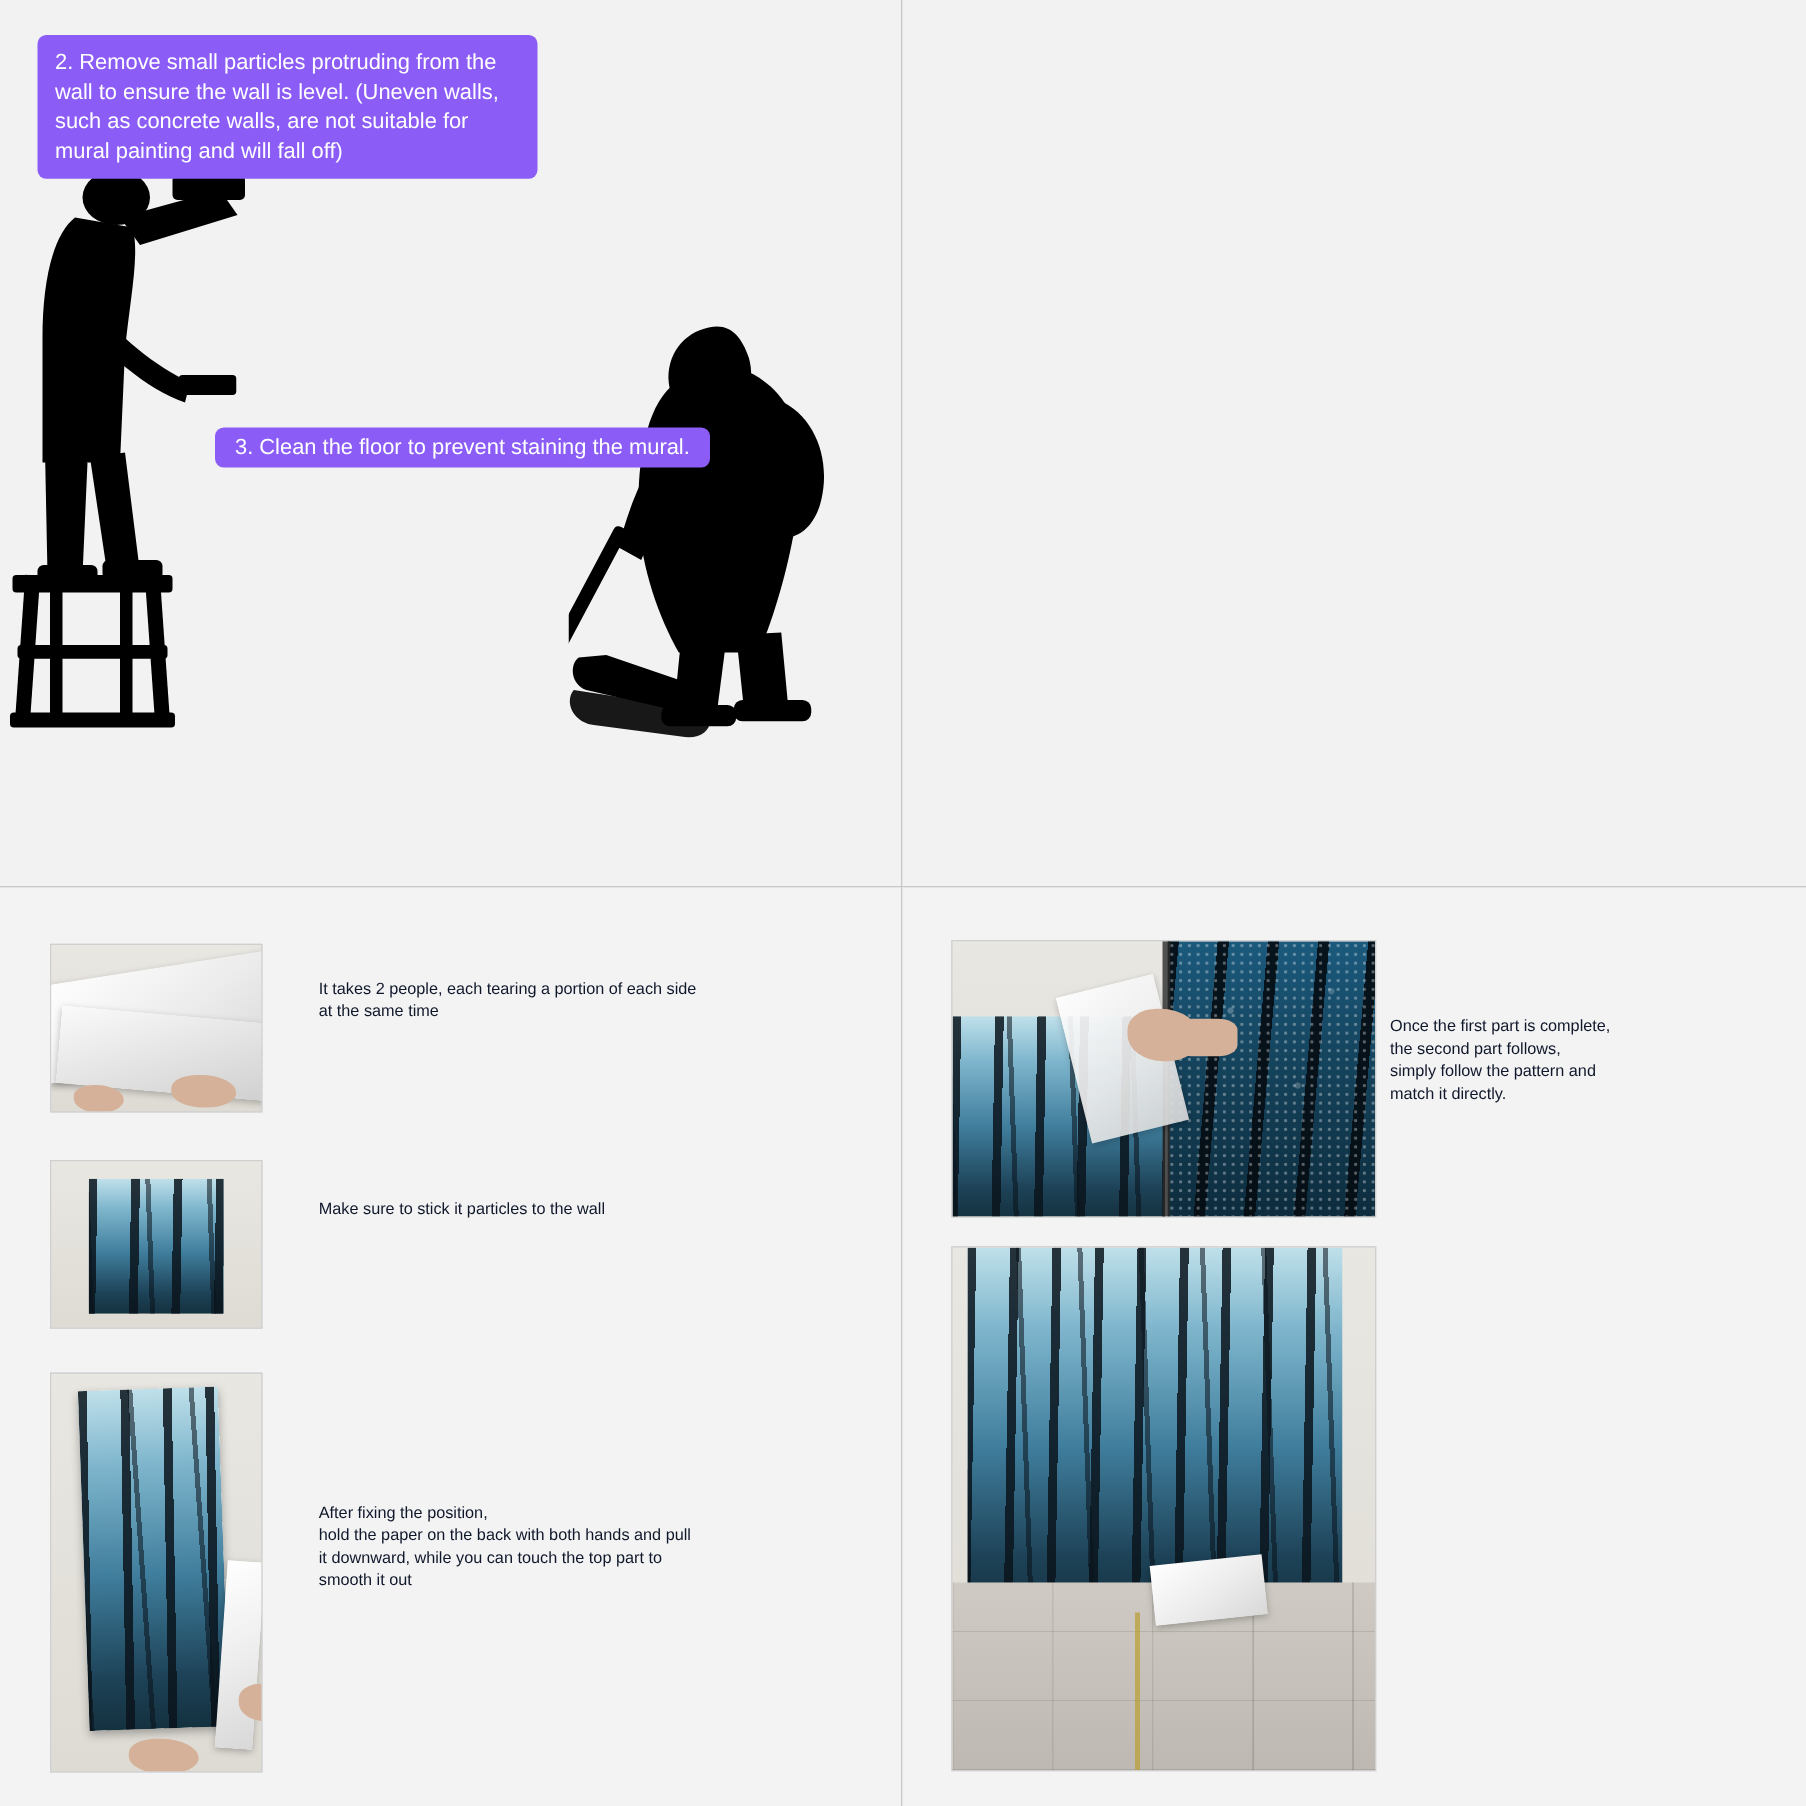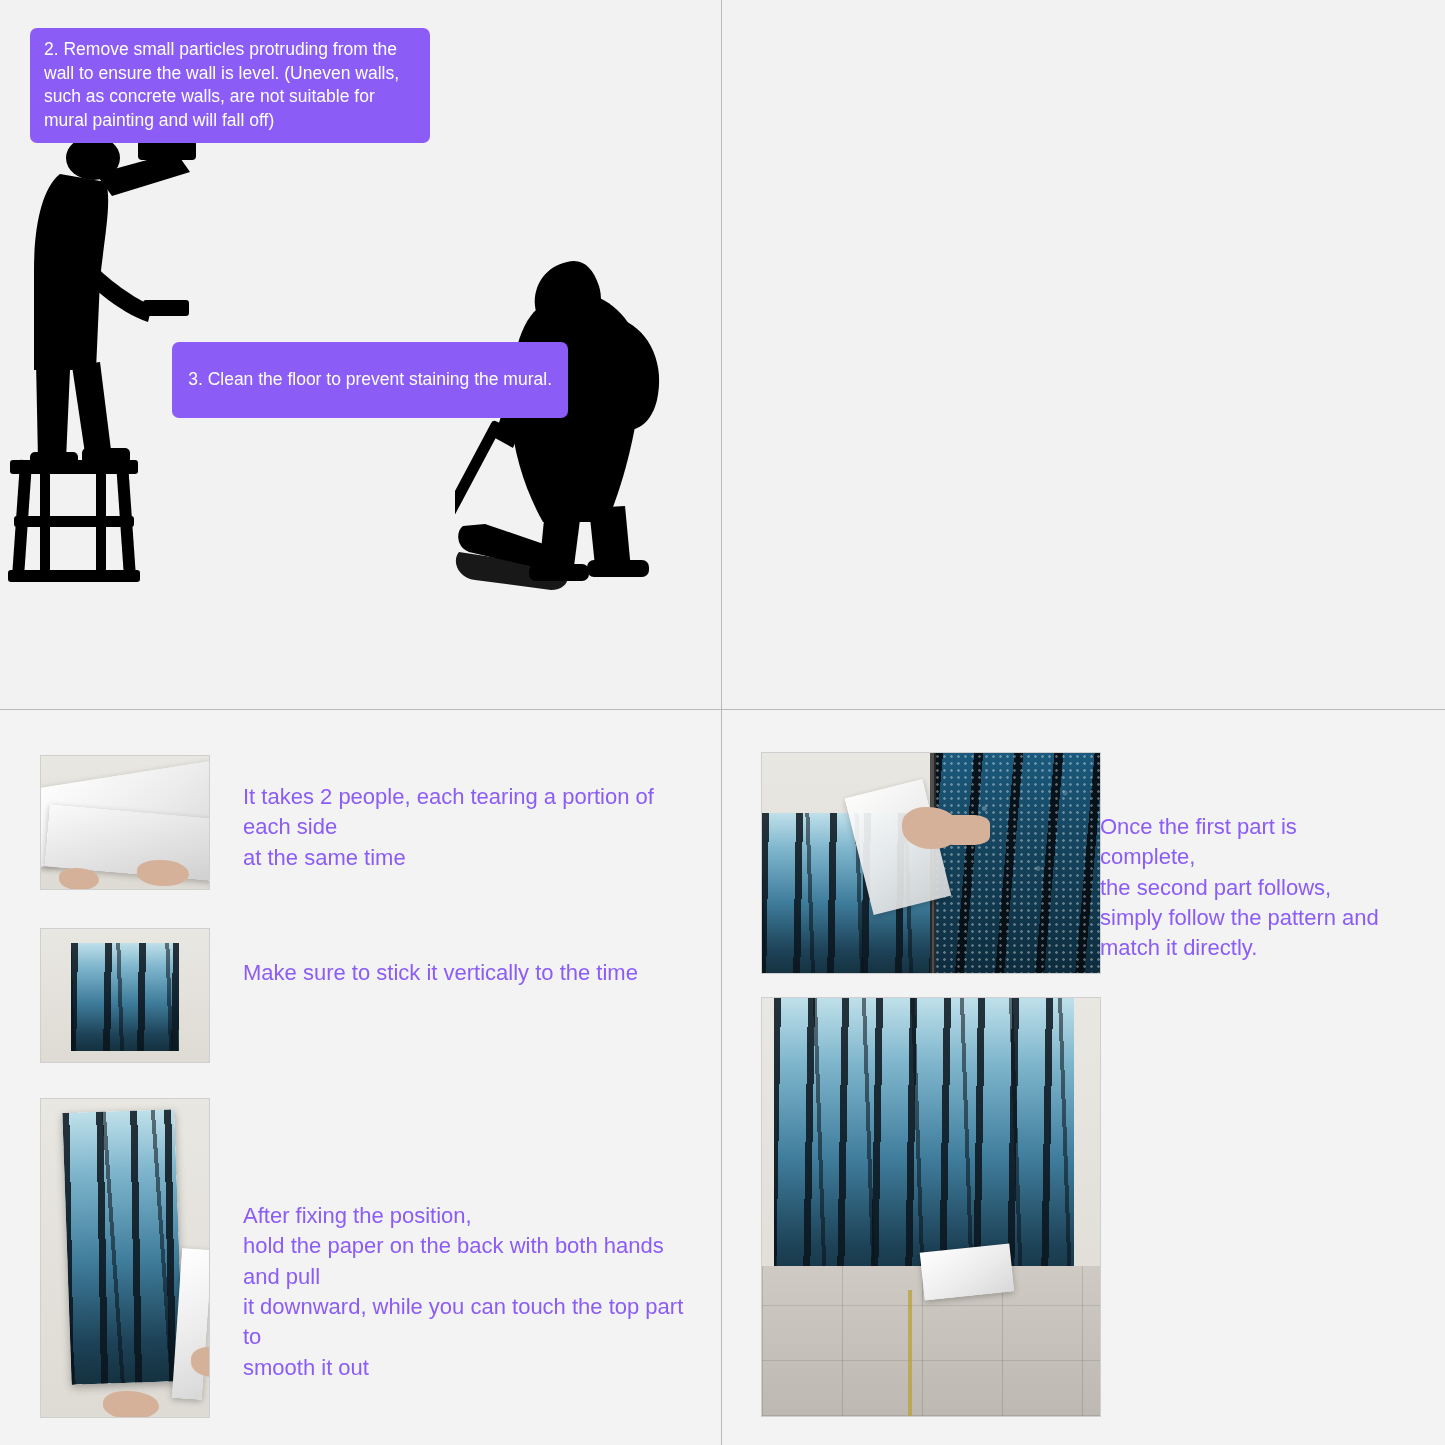--- a/index.html
+++ b/index.html
@@ -34,44 +34,45 @@
     position: absolute;
     background: #8b5cf6;
     color: #ffffff;
     border-radius: 7px;
     padding: 10px 14px;
     font-size: 17.5px;
     line-height: 1.35;
     box-sizing: border-box;
   }
   #callout-2 { left: 30px;  top: 28px;  width: 400px; }
-  #callout-3 { left: 172px; top: 342px; width: 396px; padding: 26px 16px; text-align: right; }
+  #callout-3 { left: 172px; top: 342px; width: 396px; padding: 4px 16px; }
 
   
   .sil { position: absolute; }
 
   
   #ladder-man { left: 0px; top: 130px; width: 230px; height: 460px; }
   
   #mop-man { left: 455px; top: 240px; width: 280px; height: 350px; }
 
   
   .photo {
     position: absolute;
     box-sizing: border-box;
     border: 1px solid #cfcfcf;
     overflow: hidden;
     background: #dcdcdc;
   }
   .caption {
     position: absolute;
-    font-size: 22px;
+    font-size: 13px;
     line-height: 1.38;
-    color: #8b5cf6;
+    color: #0f172a;
     white-space: pre-line;
+    margin-left: 12px;
   }
 
   
   #photo-bl-1 { left: 40px;  top: 755px;  width: 170px; height: 135px; }
   #cap-bl-1   { left: 243px; top: 782px;  width: 440px; }
   #photo-bl-2 { left: 40px;  top: 928px;  width: 170px; height: 135px; }
   #cap-bl-2   { left: 243px; top: 958px;  width: 440px; }
   #photo-bl-3 { left: 40px;  top: 1098px; width: 170px; height: 320px; }
   #cap-bl-3   { left: 243px; top: 1201px; width: 450px; }
 
@@ -226,21 +227,21 @@
   </div>
   <div class="caption" id="cap-bl-1">It takes 2 people, each tearing a portion of each side
  at the same time</div>
 
   <div class="photo" id="photo-bl-2">
     <div class="wall-bg"></div>
     <div style="position:absolute; left:30px; top:14px; width:108px; height:108px; overflow:hidden;">
       <div class="forest"></div>
     </div>
   </div>
-  <div class="caption" id="cap-bl-2">Make sure to stick it vertically to the time</div>
+  <div class="caption" id="cap-bl-2">Make sure to stick it particles to the wall</div>
 
   <div class="photo" id="photo-bl-3">
     <div class="wall-bg"></div>
     <div style="position:absolute; left:26px; top:12px; width:112px; height:272px; overflow:hidden; transform:rotate(-2deg); box-shadow:0 3px 8px rgba(0,0,0,0.3);">
       <div class="forest"></div>
     </div>
     <div class="peel-sheet" style="left:136px; top:150px; width:30px; height:150px; transform:rotate(4deg);"></div>
     <div class="hand" style="left:150px; top:248px; width:42px; height:30px;"></div>
     <div class="hand" style="left:62px; top:292px; width:56px; height:28px;"></div>
   </div>

